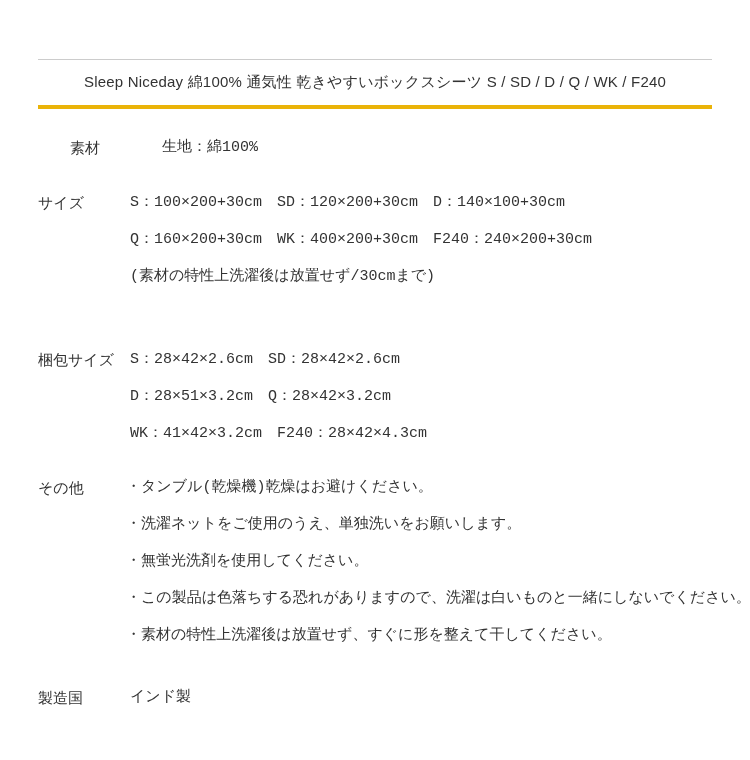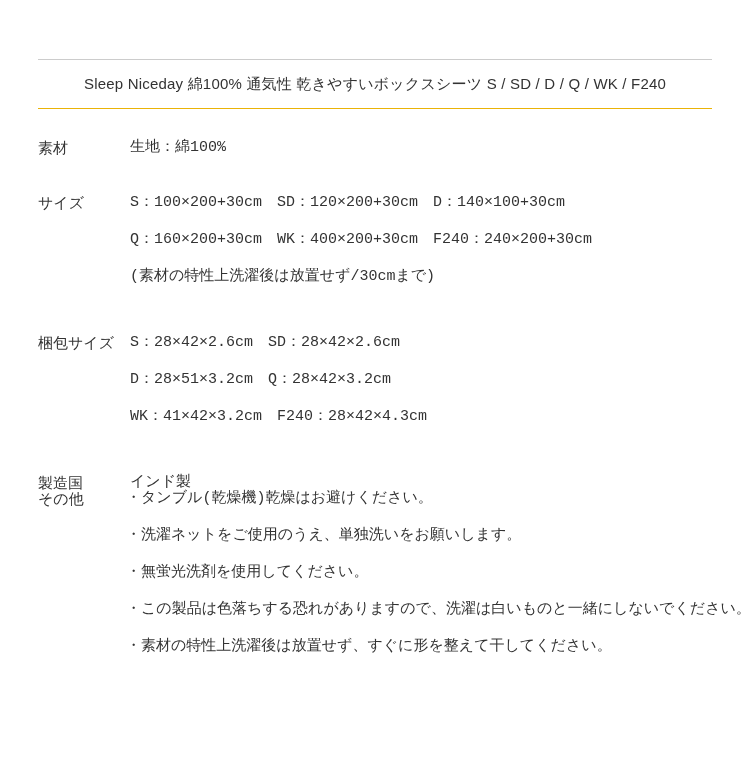--- a/index.html
+++ b/index.html
@@ -9,21 +9,21 @@
     height: 760px;
     overflow: hidden;
     font-family: "Liberation Sans", "DejaVu Sans", sans-serif;
     color: #333333;
     -webkit-font-smoothing: antialiased;
   }
   .title-band {
     margin: 59px 38px 0;
     height: 50px;
     border-top: 1px solid #cccccc;
-    border-bottom: 1px solid #eab308;
+    border-bottom: 4px solid #eab308;
     display: flex;
     align-items: center;
     justify-content: center;
   }
   .title {
     font-size: 15px;
     font-weight: 500;
     letter-spacing: 0.2px;
     white-space: nowrap;
   }
@@ -40,23 +40,23 @@
   .line {
     font-size: 15px;
     font-weight: 500;
     line-height: 16px;
     margin-bottom: 21px;
     white-space: nowrap;
     font-family: Liberation Mono, monospace;
   }
   .spec-value .line:last-child { margin-bottom: 0; }
   .bullet { text-indent: -4px; }
-  .row-material { margin-bottom: 39px; }
-  .row-size     { margin-bottom: 50px; }
-  .row-package  { margin-bottom: 50px; }
+  .row-material { margin-bottom: 39px; margin-left: 32px; }
+  .row-size     { margin-bottom: 67px; }
+  .row-package  { margin-bottom: 38px; }
   .row-other    { margin-bottom: 46px; }
 </style>
 </head>
 <body>
 
 <div class="page">
 
   <header class="title-band">
     <h1 class="title">Sleep Niceday 綿100% 通気性 乾きやすいボックスシーツ S / SD / D / Q / WK / F240</h1>
   </header>
@@ -81,32 +81,32 @@
 
     <section class="spec-row row-package">
       <div class="spec-label">梱包サイズ</div>
       <div class="spec-value">
         <p class="line">S：28×42×2.6cm　SD：28×42×2.6cm</p>
         <p class="line">D：28×51×3.2cm　Q：28×42×3.2cm</p>
         <p class="line">WK：41×42×3.2cm　F240：28×42×4.3cm</p>
       </div>
     </section>
 
-    <section class="spec-row">
-      <div class="spec-label">製造国</div>
-      <div class="spec-value">
-        <p class="line">インド製</p>
-      </div>
-    </section>
-
     <section class="spec-row row-other">
       <div class="spec-label">その他</div>
       <div class="spec-value">
         <p class="line bullet">・タンブル(乾燥機)乾燥はお避けください。</p>
         <p class="line bullet">・洗濯ネットをご使用のうえ、単独洗いをお願いします。</p>
         <p class="line bullet">・無蛍光洗剤を使用してください。</p>
         <p class="line bullet">・この製品は色落ちする恐れがありますので、洗濯は白いものと一緒にしないでください。</p>
         <p class="line bullet">・素材の特性上洗濯後は放置せず、すぐに形を整えて干してください。</p>
       </div>
     </section>
 
+    <section class="spec-row">
+      <div class="spec-label">製造国</div>
+      <div class="spec-value">
+        <p class="line">インド製</p>
+      </div>
+    </section>
+
   </main>
 </div>
 
 </body></html>

